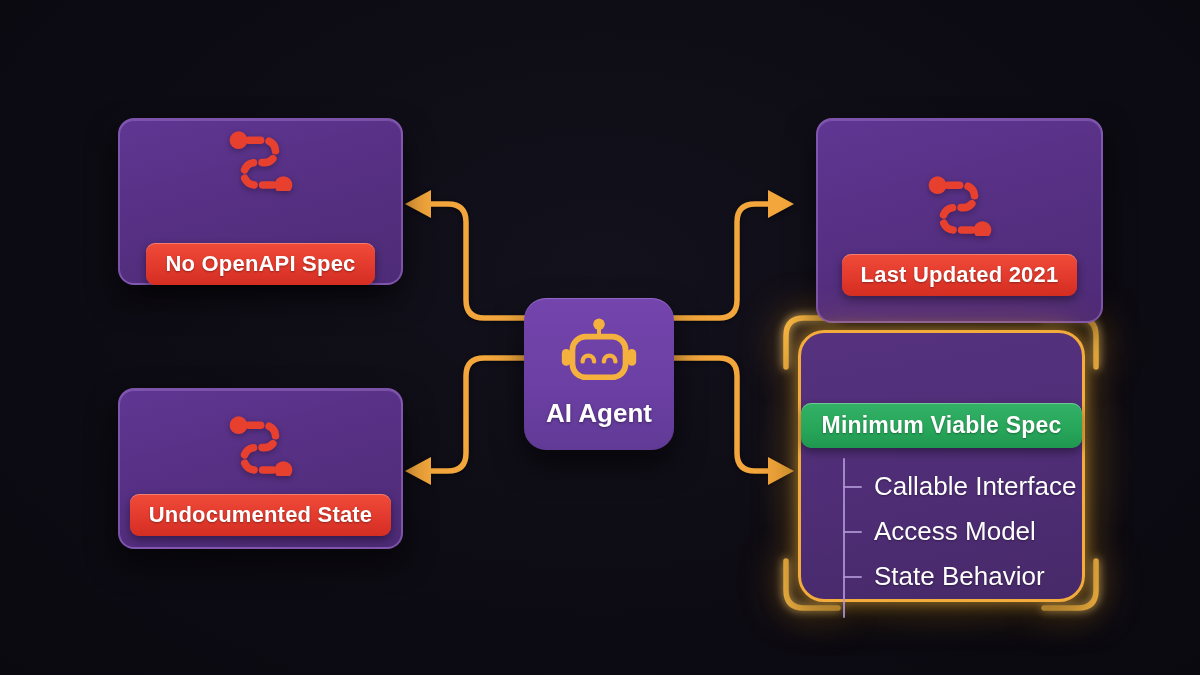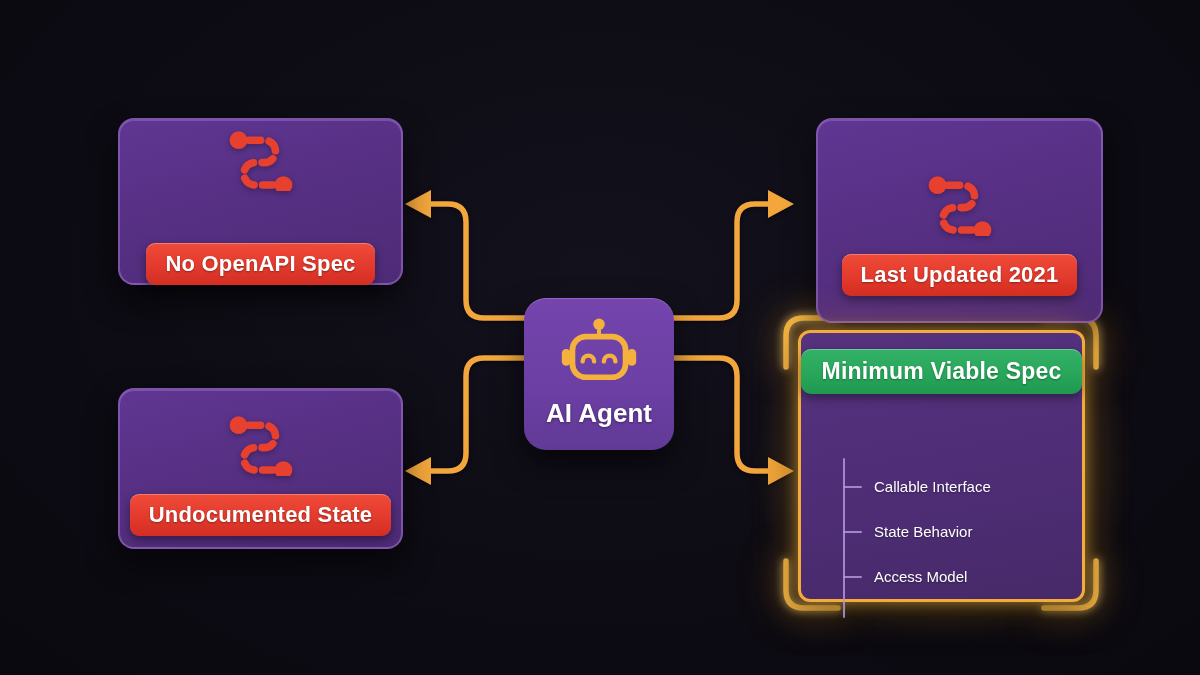--- a/index.html
+++ b/index.html
@@ -53,38 +53,38 @@
     text-shadow:0 1px 3px rgba(0,0,0,.4);
   }
   
   .haze{
     position:absolute;left:690px;top:230px;width:510px;height:470px;
     background:radial-gradient(closest-side, rgba(255,186,64,.16) 0%, rgba(255,186,64,.07) 55%, rgba(255,186,64,0) 75%);
     pointer-events:none;
   }
   .card.mvs{
     left:798px;top:330px;width:287px;height:272px;
-    border:3px solid #f3ab3c;border-radius:12px;
+    border:3px solid #f3ab3c;border-radius:26px;
     background:linear-gradient(170deg,#56327f 0%,#4e2d75 60%,#472968 100%);
     box-shadow:0 0 16px rgba(252,190,74,.55), 0 0 46px rgba(250,168,40,.3),
                0 14px 34px rgba(0,0,0,.55);
-    justify-content:space-between;padding-top:16px;align-items:center;
+    justify-content:flex-end;padding-top:16px;align-items:center;
   }
   
   .tree{
     position:relative;align-self:flex-start;
     margin:10px 0 0 42px;padding:6px 0 0 0;list-style:none;
   }
   .tree-line{
     position:absolute;left:0;top:0;width:2px;height:160px;
     background:rgba(176,150,215,.85);border-radius:2px;
   }
   .tree li{
     position:relative;height:45px;line-height:45px;padding-left:31px;
-    color:#fff;font-size:15px;white-space:nowrap;
+    color:#fff;font-size:26px;white-space:nowrap;
     text-shadow:0 1px 2px rgba(0,0,0,.35);
   }
   .tree li::before{
     content:"";position:absolute;left:0;top:50%;margin-top:-1px;
     width:19px;height:2px;background:rgba(176,150,215,.85);border-radius:2px;
   }
   
   svg.overlay{position:absolute;left:0;top:0;pointer-events:none;}
   .arrow-line{fill:none;stroke:#f2a63c;stroke-width:5.5;stroke-linecap:round;}
   .arrow-head{fill:#f2a63c;}
@@ -181,18 +181,18 @@
       </svg>
     </div>
     <div class="center-label">AI Agent</div>
   </div>
 
   <div class="card mvs">
     <div class="badge green">Minimum Viable Spec</div>
     <ul class="tree">
       <span class="tree-line"></span>
       <li>Callable Interface</li>
+      <li>Access Model</li>
       <li>State Behavior</li>
-      <li>Access Model</li>
     </ul>
   </div>
 
 </div>
 
 </body></html>

